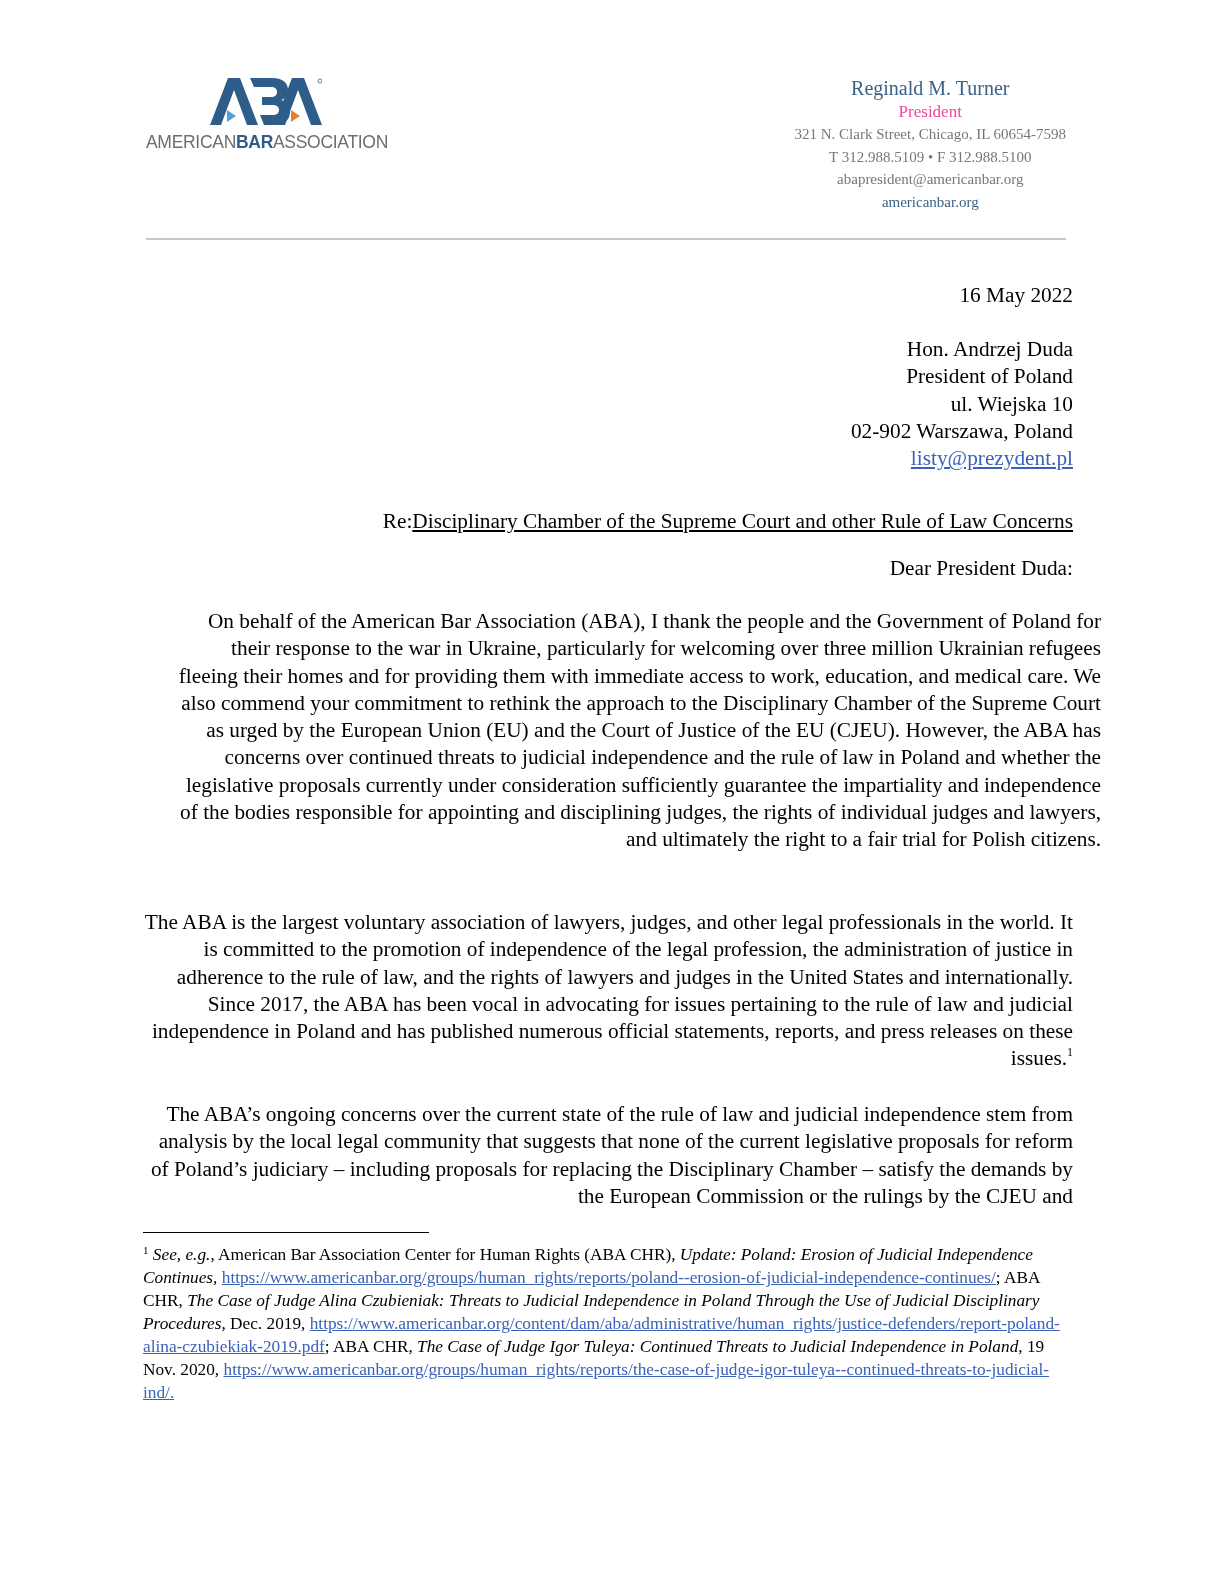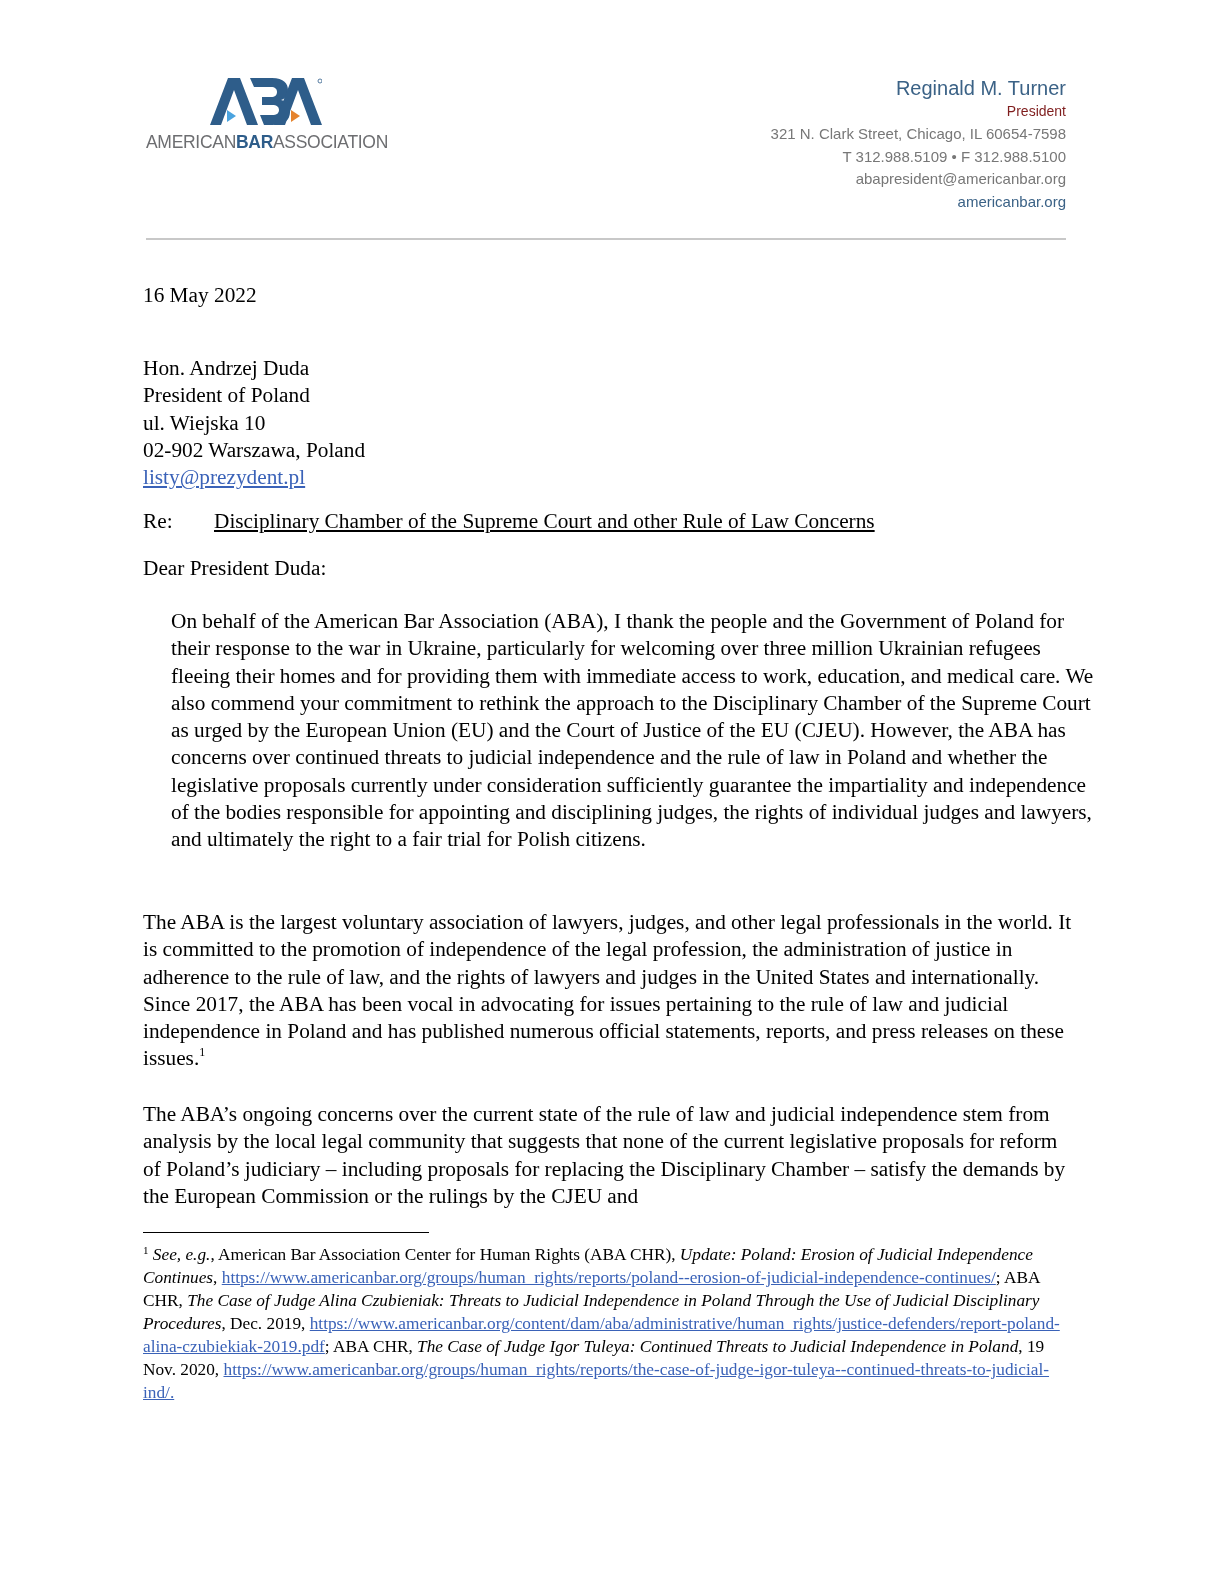--- a/index.html
+++ b/index.html
@@ -6,33 +6,33 @@
   body { width: 1224px; height: 1584px; position: relative; overflow: hidden; }
   .page { position: absolute; left: 0; top: 0; width: 1224px; height: 1584px; background: #fff; }
 
   
   .logo { position: absolute; left: 146px; top: 78px; width: 242px; height: 78px; }
   .logo-mark { position: absolute; left: 64px; top: 0; width: 112px; height: 48px; }
   .logo-word { position: absolute; left: 0; top: 54px; width: 242px; font-family: "Liberation Sans", sans-serif;
                font-size: 17.5px; color: #6d6e71; letter-spacing: -0.3px; white-space: nowrap; }
   .logo-word b { color: #2e5d8a; font-weight: bold; text-align: center; }
 
-  .contact { position: absolute; right: 158px; top: 76px; text-align: right; font-family: Liberation Sans, sans-serif; }
+  .contact { position: absolute; right: 158px; top: 76px; text-align: center; font-family: Liberation Serif, serif; }
   .contact .name { font-size: 20px; color: #3b6286; line-height: 24px; }
-  .contact .title { font-size: 14px; color: #7f1d1d; line-height: 23px; }
+  .contact .title { font-size: 17px; color: #ec4899; line-height: 23px; }
   .contact .line { font-size: 15px; color: #777; line-height: 22.5px; }
   .contact .web { font-size: 15px; color: #3b6286; line-height: 22px; }
 
   .rule { position: absolute; left: 146px; top: 238px; width: 920px; height: 2px; background: #c8c8c8; }
 
   
   .serif { font-family: "Liberation Serif", serif; color: #000; }
-  .block { position: absolute; left: 143px; width: 930px; font-size: 21.3px; line-height: 27.3px; }
+  .block { position: absolute; left: 143px; width: 930px; font-size: 21.3px; line-height: 27.3px; text-align: right; }
   .date { top: 282px; }
-  .address { top: 336px; margin-top: 19px; }
+  .address { top: 336px; }
   .address a, .fn a { color: #3a62b8; text-decoration: underline; }
   .re { top: 500px; margin-top: 8px; }
   .re .re-label { display: inline-block; width: 71px; }
   .re .re-subject { text-decoration: underline; }
   .salutation { top: 555px; }
   .para { margin: 0; }
   .p1 { top: 608px; margin-left: 28px; }
   .p2 { top: 909px; }
   .p3 { top: 1101px; }
   sup.fnref { font-size: 12px; vertical-align: 9px; line-height: 0; }

